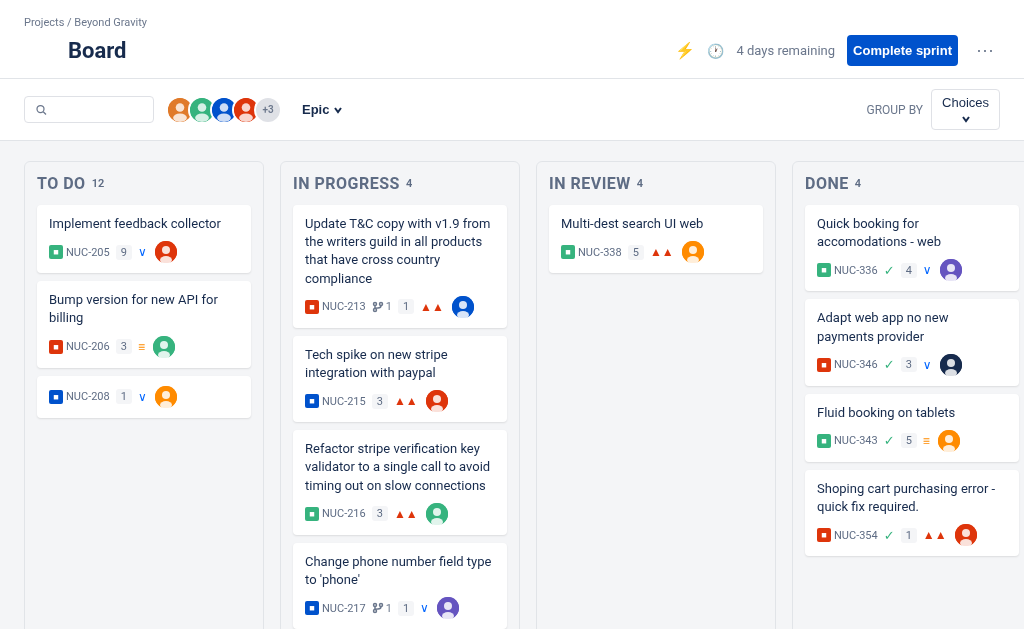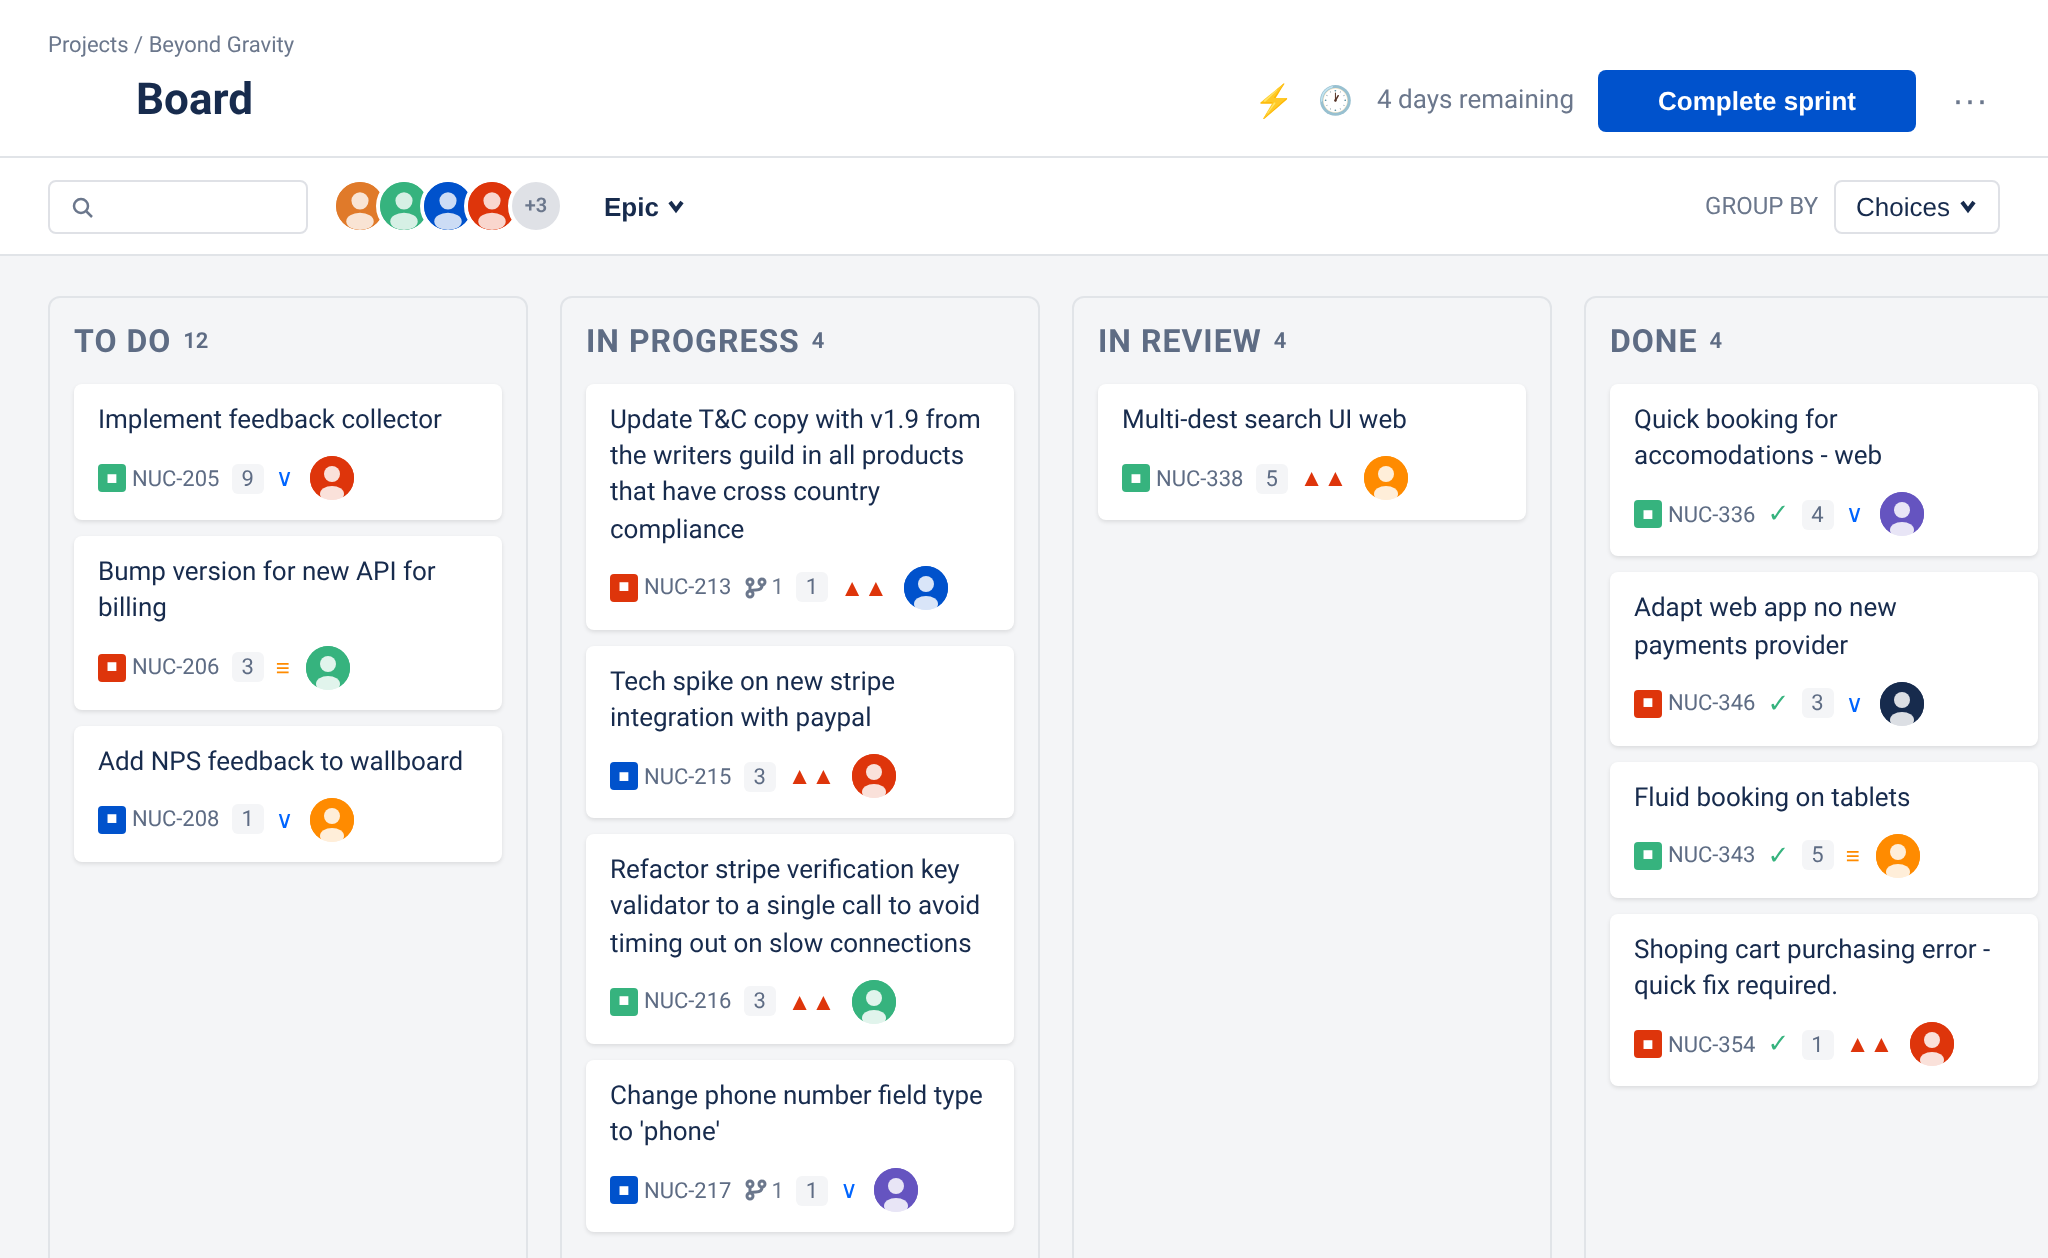--- a/index.html
+++ b/index.html
@@ -41,21 +41,21 @@
       align-items: center;
       gap: 6px;
       color: #6b778c;
       font-size: 13px;
     }
     .complete-sprint-btn {
       background: #0052cc;
       color: white;
       border: none;
       border-radius: 4px;
-      padding: 8px 30px;
+      padding: 8px 6px;
       font-size: 13px;
       font-weight: 600;
       cursor: pointer;
     }
     .more-btn {
       background: none;
       border: none;
       cursor: pointer;
       color: #6b778c;
       font-size: 18px;
@@ -135,20 +135,21 @@
       display: flex;
       align-items: center;
       gap: 4px;
       border: 1px solid #dfe1e6;
       background: white;
       border-radius: 4px;
       padding: 5px 10px;
       font-size: 13px;
       cursor: pointer;
       color: #172b4d;
+      flex-direction: column;
     }
     .board {
       display: flex;
       gap: 16px;
       padding: 20px 24px;
       overflow-x: auto;
       min-height: calc(100vh - 140px);
     }
     .column {
       background: #f4f5f7;
@@ -359,21 +360,20 @@
         <div class="avatar-sm" style="background:#36b37e; margin-left:2px;">
           <svg width="22" height="22" viewBox="0 0 22 22" fill="none">
     <circle cx="11" cy="11" r="11" fill="#36b37e"></circle>
     <circle cx="11" cy="9" r="4" fill="rgba(255,255,255,0.85)"></circle>
     <ellipse cx="11" cy="19" rx="6" ry="4" fill="rgba(255,255,255,0.85)"></ellipse>
   </svg>
         </div>
       </div>
     </div>
       <div class="card">
-      <div class="card-title">Add NPS feedback to wallboard</div>
       <div class="card-meta">
         <div class="ticket-badge">
           <span class="ticket-icon" style="background:#0052cc;">■</span>
           <span style="font-size:11px;color:#5e6c84;">NUC-208</span>
         </div>
 
         <span class="meta-count">1</span>
         <span style="color:#0065ff; font-size:12px;">∨</span>
         <div class="avatar-sm" style="background:#ff8b00; margin-left:2px;">
           <svg width="22" height="22" viewBox="0 0 22 22" fill="none">

